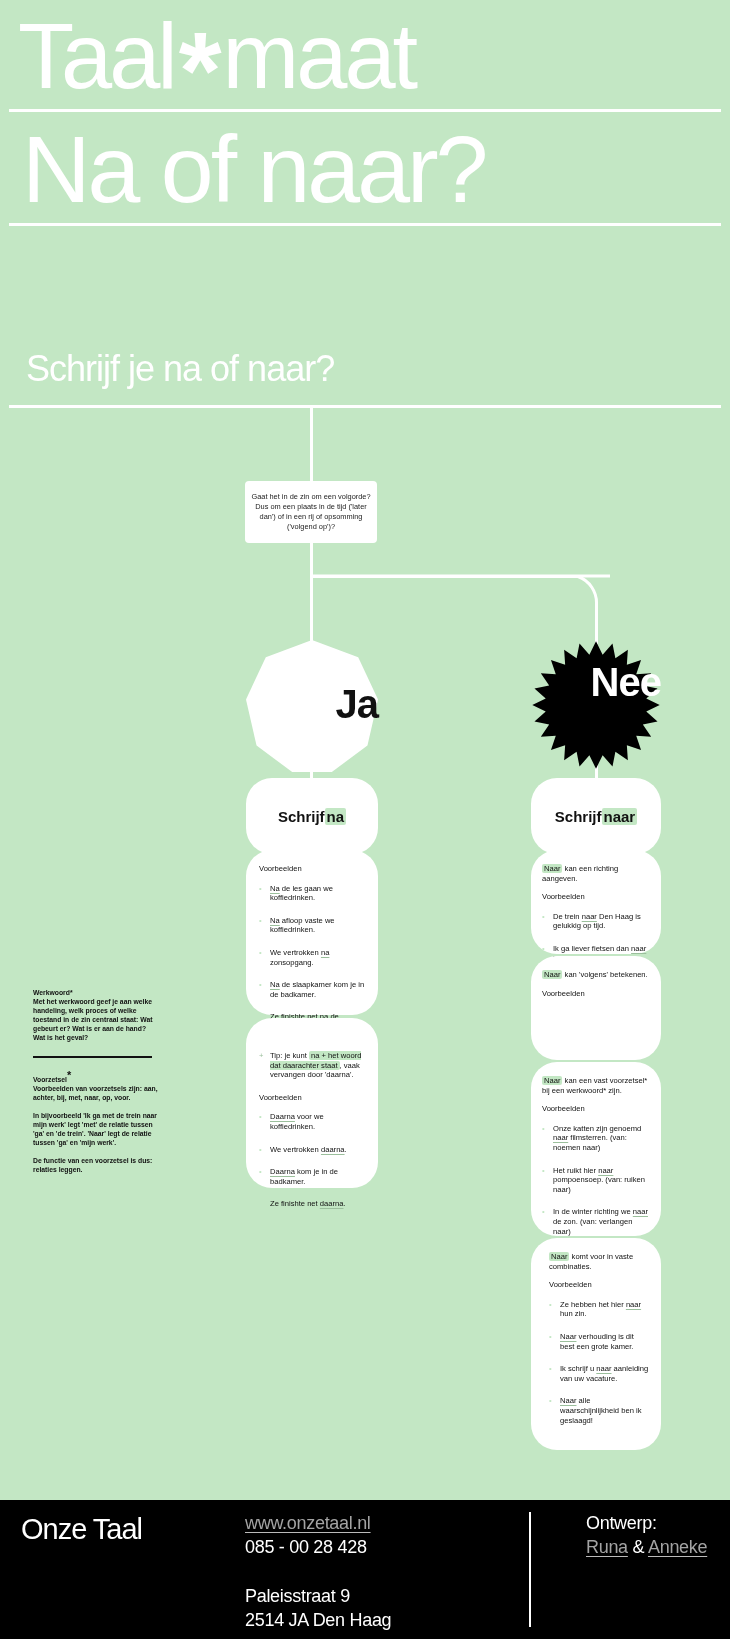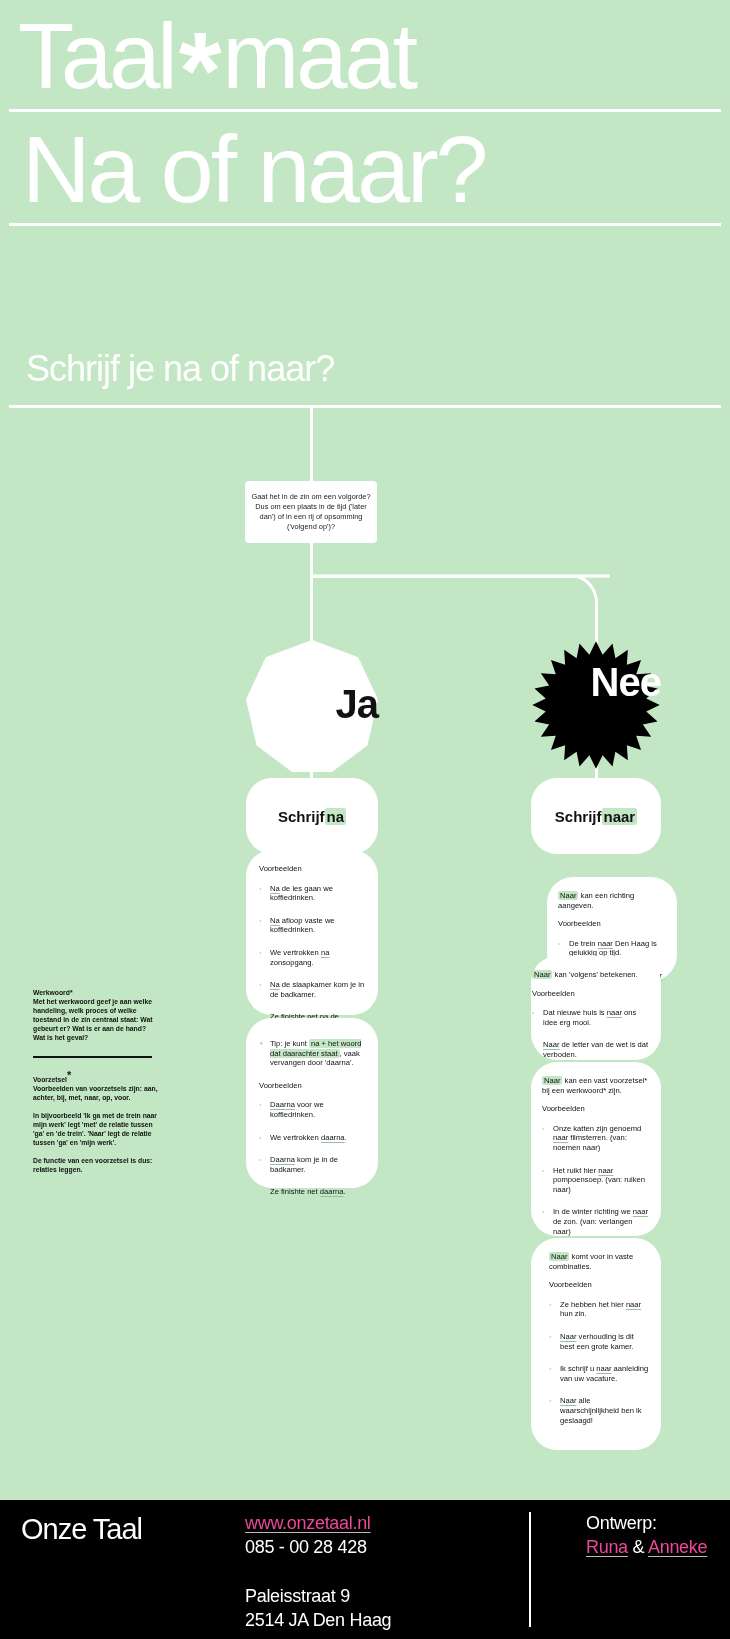--- a/index.html
+++ b/index.html
@@ -40,21 +40,21 @@
   .body-card li.tip::before { content: "+"; color: #9bbf9c; }
 
   #left-notes { left: 33px; top: 988px; width: 125px; font-size: 6.8px; line-height: 9px; color: #111; font-weight: 700; }
   #left-notes p { margin-bottom: 9px; font-weight: 600; }
   #notes-rule { height: 2px; background: #111; width: 119px; margin: 14px 0 13px; }
   #notes-star { font-size: 11px; vertical-align: 3px; }
 
   #footer { left: 0; top: 1500px; width: 730px; height: 139px; background: #000; color: #fff; }
   #footer .brand { position: absolute; left: 21px; top: 13px; font-size: 29px; letter-spacing: -1px; }
   #footer .col { position: absolute; font-size: 18px; line-height: 24px; letter-spacing: -0.3px; }
-  #footer a { color: #ec4899; text-decoration: underline; text-decoration-color: #bbb; text-underline-offset: 3px; }
+  #footer a { color: #a3a3a3; text-decoration: underline; text-decoration-color: #bbb; text-underline-offset: 3px; }
   #footer-divider { position: absolute; left: 529px; top: 12px; width: 2px; height: 115px; background: #fff; }
 </style>
 </head>
 <body>
 
 <div id="title-1" class="abs big-title">
   <span>Taal</span><span class="star">*</span><span>maat</span>
 </div>
 <div class="abs rule" style="top:109px"></div>
 <div id="title-2" class="abs big-title">Na of naar?</div>
@@ -88,53 +88,49 @@
 <div class="abs card body-card" style="left:246px; top:850px; width:132px; height:165px;">
   <div class="vb">Voorbeelden</div>
   <ul id="ja-list">
       <li><span></span><span class="ul">Na</span><span> de les gaan we koffiedrinken.</span></li>
       <li><span></span><span class="ul">Na</span><span> afloop vaste we koffiedrinken.</span></li>
       <li><span>We vertrokken </span><span class="ul">na</span><span> zonsopgang.</span></li>
       <li><span></span><span class="ul">Na</span><span> de slaapkamer kom je in de badkamer.</span></li>
       <li><span>Ze finishte net </span><span class="ul">na</span><span> de winnaar.</span></li>
     </ul>
 </div>
-<div class="abs card body-card" style="left:246px; top:1018px; width:132px; height:170px; padding-top:21px;">
+<div class="abs card body-card" style="left:246px; top:1018px; width:132px; height:170px; padding-top:33px;">
   <ul>
     <li class="tip"><span>Tip: je kunt </span><span class="hl">na + het woord dat daarachter staat</span><span>, vaak vervangen door 'daarna'.</span></li>
   </ul>
   <div class="vb">Voorbeelden</div>
   <ul id="ja-list2">
       <li><span></span><span class="ul">Daarna</span><span> voor we koffiedrinken.</span></li>
       <li><span>We vertrokken </span><span class="ul">daarna</span><span>.</span></li>
       <li><span></span><span class="ul">Daarna</span><span> kom je in de badkamer.</span></li>
       <li><span>Ze finishte net </span><span class="ul">daarna</span><span>.</span></li>
     </ul>
 </div>
 
 <div class="abs card head-card" style="left:531px; top:778px; width:130px;">
   <span>Schrijf </span>
     <span class="hl">naar</span>
 </div>
 <div id="nee-cards">
-    <div class="abs card body-card" style="left: 531px; top: 877px; width: 130px; height: 104px; padding-left: 11px; margin-left: 16px;">
+    <div class="abs card body-card" style="left: 531px; top: 850px; width: 130px; height: 104px; padding-left: 11px;">
       <div class="lead"><span class="hl">Naar</span><span> kan een richting aangeven.</span></div>
       <div class="vb">Voorbeelden</div>
       <ul>
         <li><span>De trein </span><span class="ul">naar</span><span> Den Haag is gelukkig op tijd.</span></li>
         <li><span>Ik ga liever fietsen dan </span><span class="ul">naar</span><span> het strand.</span></li>
       </ul>
     </div>
-    <div class="abs card body-card" style="left: 531px; top: 956px; width: 130px; height: 104px; padding-left: 1px;">
+    <div class="abs card body-card" style="left: 531px; top: 956px; width: 130px; height: 104px; padding-left: 11px;">
       <div class="lead"><span class="hl">Naar</span><span> kan 'volgens' betekenen.</span></div>
       <div class="vb">Voorbeelden</div>
-      <ul>
-        <li><span>Dat nieuwe huis is </span><span class="ul">naar</span><span> ons idee erg mooi.</span></li>
-        <li><span></span><span class="ul">Naar</span><span> de letter van de wet is dat verboden.</span></li>
-      </ul>
     </div>
     <div class="abs card body-card" style="left: 531px; top: 1062px; width: 130px; height: 174px; padding-left: 11px;">
       <div class="lead"><span class="hl">Naar</span><span> kan een vast voorzetsel* bij een werkwoord* zijn.</span></div>
       <div class="vb">Voorbeelden</div>
       <ul>
         <li><span>Onze katten zijn genoemd </span><span class="ul">naar</span><span> filmsterren. (van: noemen naar)</span></li>
         <li><span>Het ruikt hier </span><span class="ul">naar</span><span> pompoensoep. (van: ruiken naar)</span></li>
         <li><span>In de winter richting we </span><span class="ul">naar</span><span> de zon. (van: verlangen naar)</span></li>
       </ul>
     </div>

